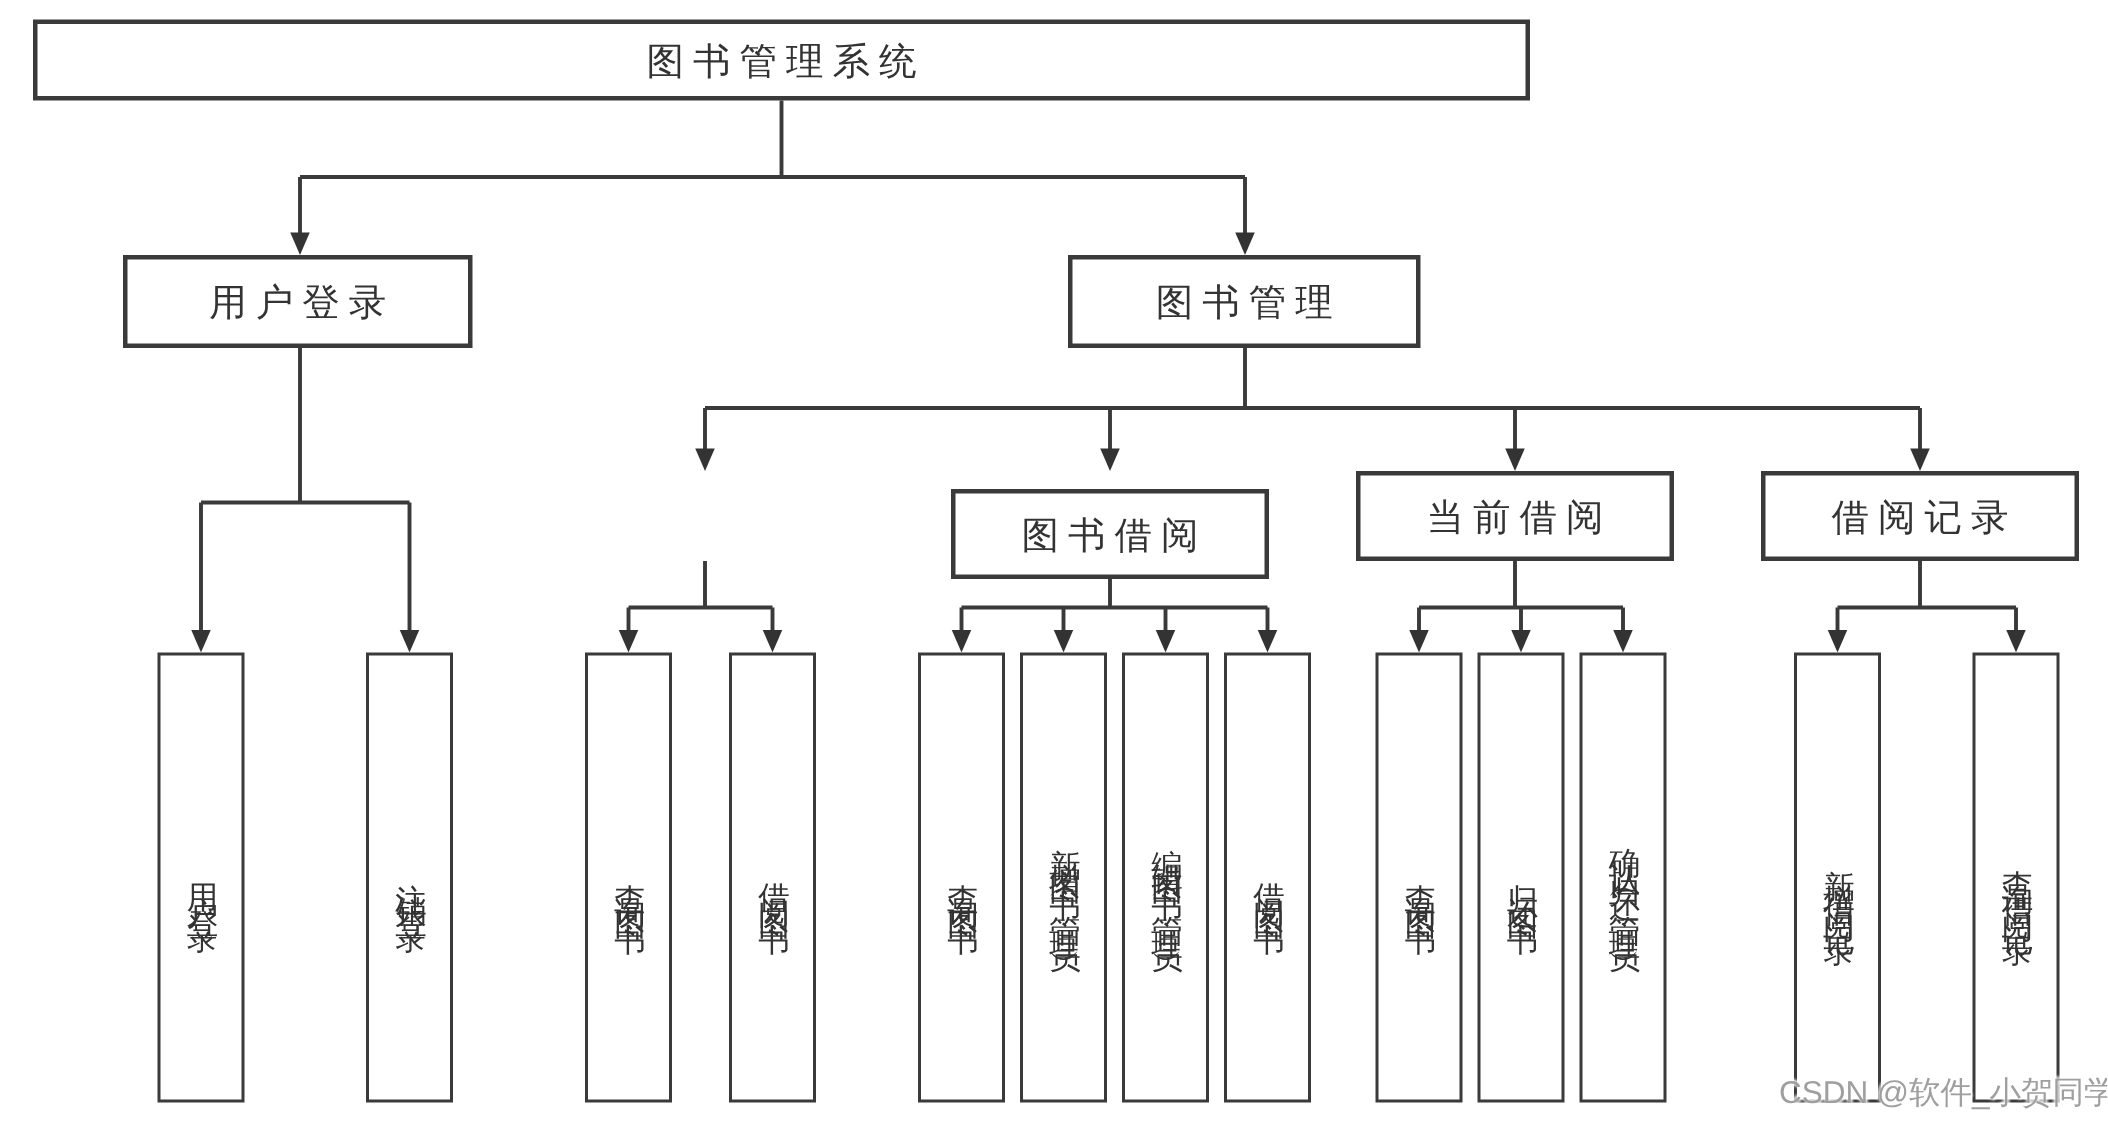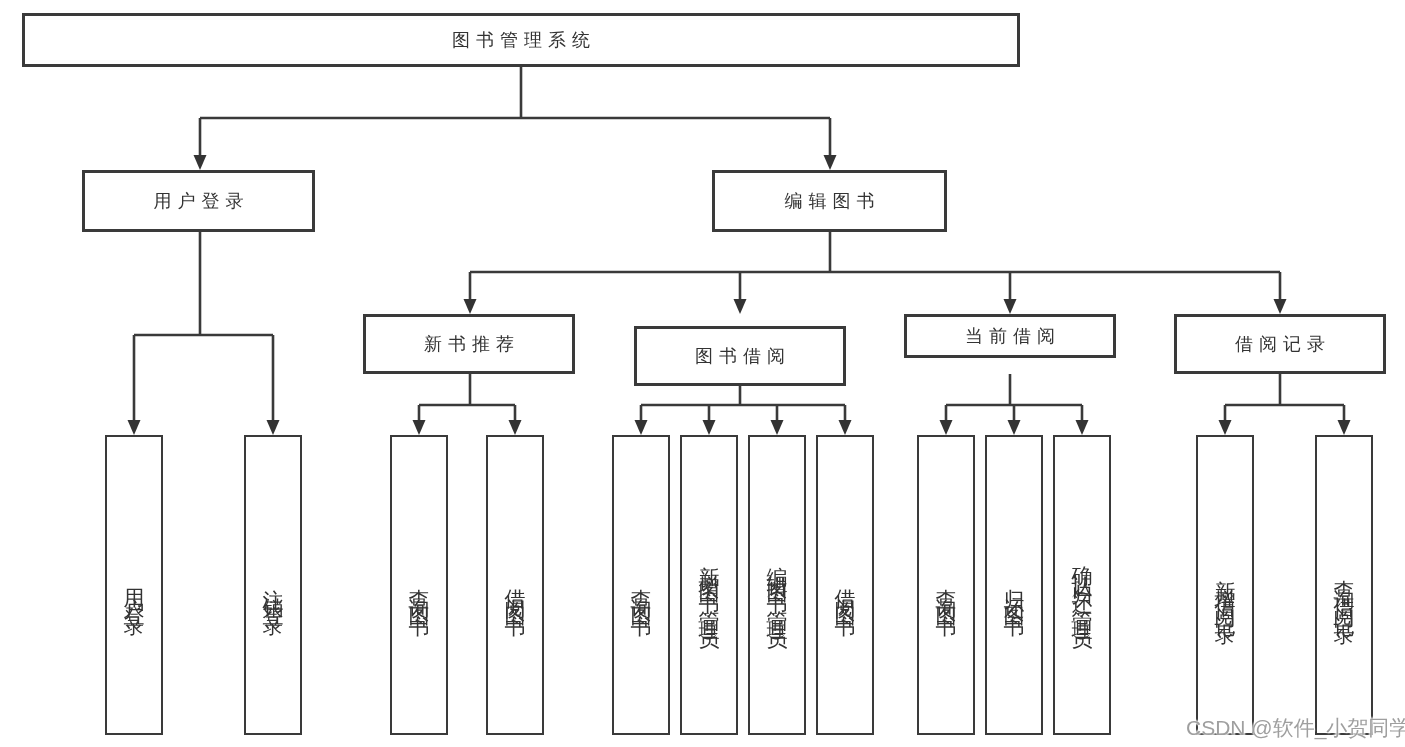--- a/index.html
+++ b/index.html
@@ -7,33 +7,33 @@
     position:relative;width:1405px;height:747px;background:#ffffff;overflow:hidden;
     font-family:"Liberation Sans","DejaVu Sans",sans-serif;
   }
   svg.connectors{position:absolute;left:0;top:0;z-index:1;}
   svg.connectors path{stroke:#3a3a3a;stroke-width:2.6;fill:none;}
   svg.connectors polygon{fill:#333333;stroke:none;}
   .box{
     position:absolute;background:#ffffff;border:3px solid #3a3a3a;box-sizing:border-box;
     display:flex;align-items:center;justify-content:center;z-index:2;color:#333333;
   }
-  .box.h span{font-size:18px;letter-spacing:6px;margin-right:-6px;white-space:nowrap;}
+  .box.h span{font-size:25px;letter-spacing:6px;margin-right:-6px;white-space:nowrap;}
   .box.v{border-width:2.5px;}
   .box.v span{
     writing-mode:vertical-rl;text-orientation:mixed;
     font-size:21px;line-height:1.05;letter-spacing:9px;margin-bottom:-9px;white-space:nowrap;
   }
   
   .n-root{left:22px;top:13px;width:998px;height:54px;}
   .n-userlogin{left:82px;top:170px;width:233px;height:62px;}
   .n-bookmgmt{left:712px;top:170px;width:235px;height:62px;}
   .n-newbook{left:363px;top:314px;width:212px;height:60px;}
   .n-bookborrow{left:634px;top:314px;width:212px;height:60px;margin-top:12px;}
-  .n-currentborrow{left:904px;top:314px;width:212px;height:44px;}
+  .n-currentborrow{left:904px;top:314px;width:212px;height:60px;}
   .n-borrowrecord{left:1174px;top:314px;width:212px;height:60px;}
   .leaf{top:435px;width:58px;height:300px;}
   .l-a1{left:105px;} .l-a2{left:244px;}
   .l-b1{left:390px;} .l-b2{left:486px;}
   .l-c1{left:612px;} .l-c2{left:680px;} .l-c3{left:748px;} .l-c4{left:816px;}
   .l-d1{left:917px;} .l-d2{left:985px;} .l-d3{left:1053px;}
   .l-e1{left:1196px;} .l-e2{left:1315px;}
   .watermark{
     position:absolute;left:1186px;top:714px;z-index:5;
     font-size:21px;color:#9f9f9f;white-space:nowrap;
@@ -122,26 +122,23 @@
   </svg>
 
   <div class="box h n-root">
     <span>图书管理系统</span>
   </div>
 
   <div class="box h n-userlogin">
     <span>用户登录</span>
   </div>
   <div class="box h n-bookmgmt">
-    <span>编辑图书</span>
+    <span>图书管理</span>
   </div>
 
-  <div class="box h n-newbook">
-    <span>新书推荐</span>
-  </div>
   <div class="box h n-bookborrow">
     <span>图书借阅</span>
   </div>
   <div class="box h n-currentborrow">
     <span>当前借阅</span>
   </div>
   <div class="box h n-borrowrecord">
     <span>借阅记录</span>
   </div>
 

